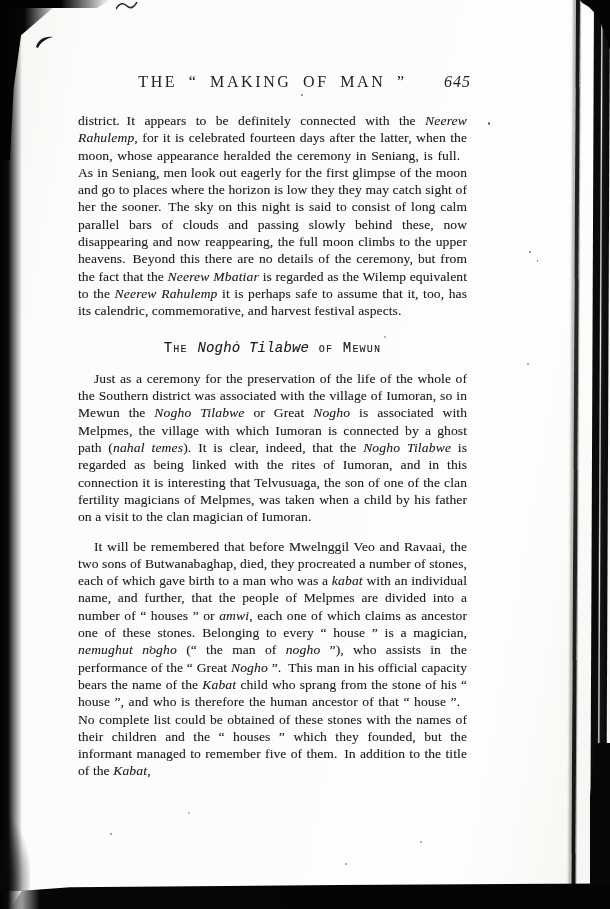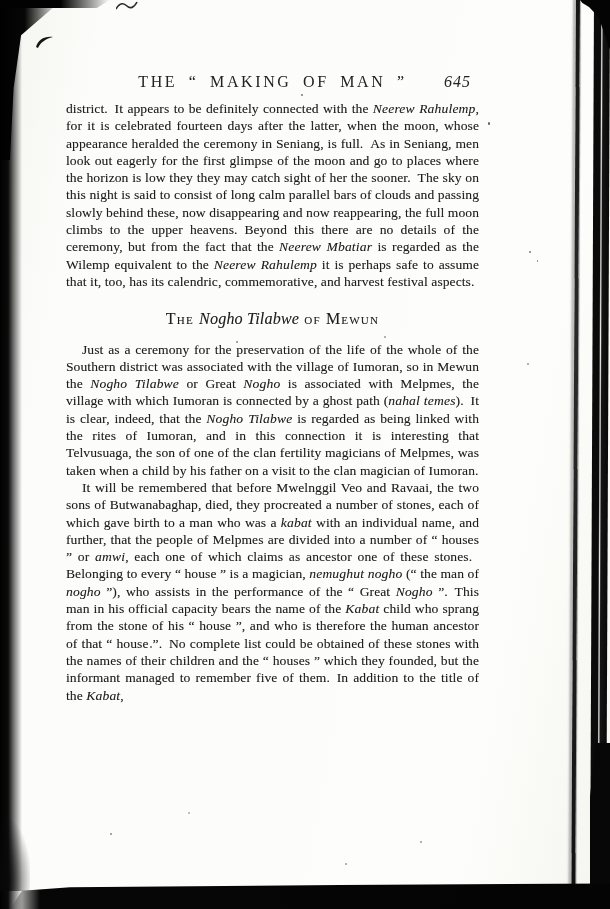--- a/index.html
+++ b/index.html
@@ -67,24 +67,24 @@
   }
   .page-number {
     position:absolute; right:8px; top:0; letter-spacing:1px; color:#222;font-style:italic;
   }
   .text-block {
     position:absolute; left:66px; top:100px; width:413px;
     font-size:13.5px; line-height:17.3px; letter-spacing:.1px;
     text-align:justify; text-justify:inter-word;
     text-shadow:.2px .2px 0 rgba(29,29,29,.32);
   }
-  .para { margin:0; text-align:justify; }
+  .para { margin:12px; text-align:justify; }
   .para.indent { text-indent:16px; }
   .section-heading {
-    text-align:center; margin:20px 0 13px; font-size:16px; letter-spacing:.3px;
+    text-align:center; margin:20px 0 13px; font-size:14px; letter-spacing:.3px;font-family:Liberation Mono, monospace;
   }
   .sc { font-variant:small-caps; letter-spacing:1.2px; }
   i { letter-spacing:.2px; }
 </style>
 </head>
 <body>
 
 <div class="scan">
 
   <div class="edge-left"></div>

